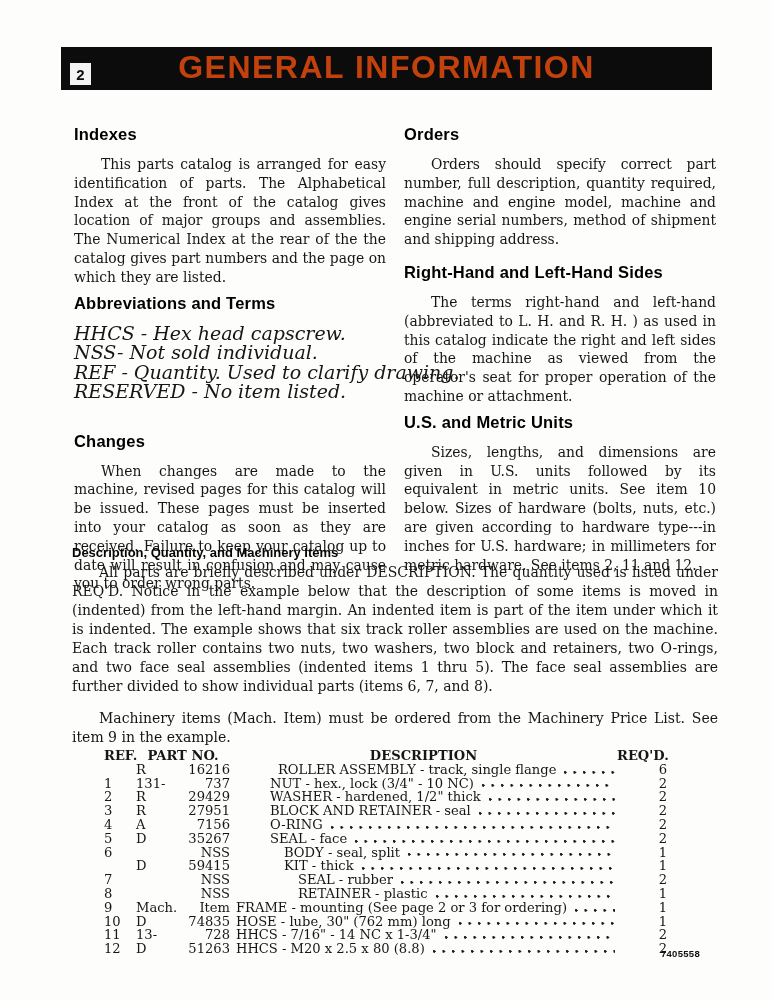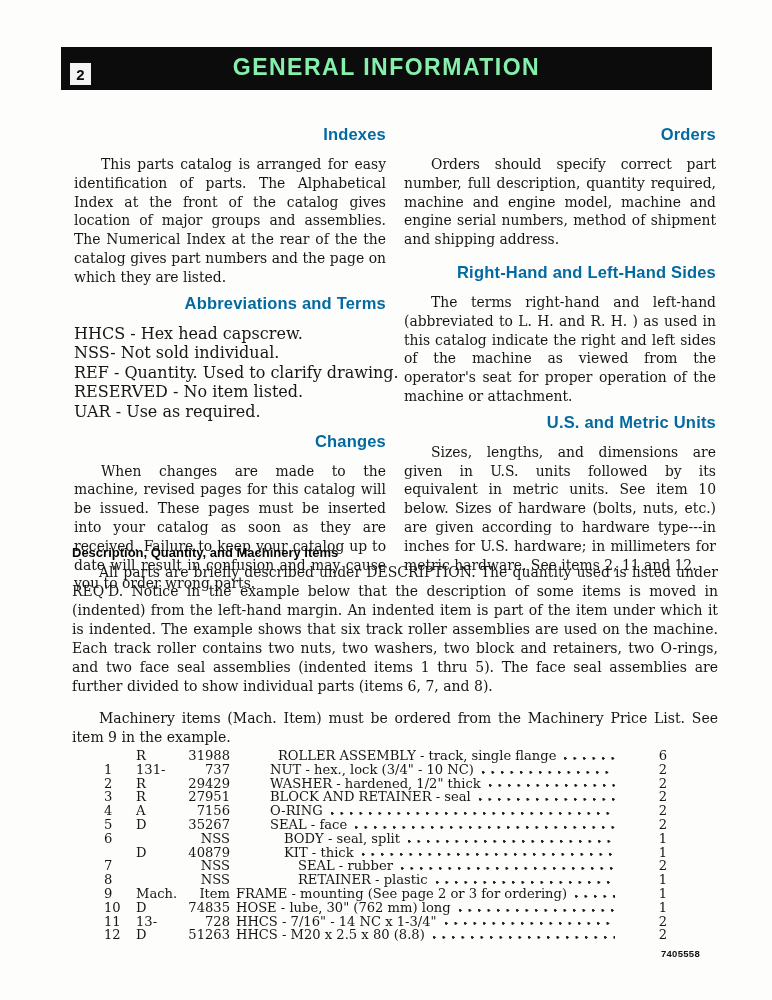--- a/index.html
+++ b/index.html
@@ -27,53 +27,52 @@
     width: 21px; height: 22px;
     background: #f4f4f4;
     color: #0c0c0c;
     font-family: "Liberation Sans", sans-serif;
     font-weight: bold; font-size: 15px;
     display: flex; align-items: center; justify-content: center;
   }
   .header-title {
     font-family: "Liberation Sans", sans-serif;
     font-weight: bold;
-    font-size: 23px;
+    font-size: 32px;
     letter-spacing: 1.5px;
-    color: #86efac;
+    color: #c2410c;
     padding-bottom: 2px;
   }
 
   
   .columns {
     position: absolute;
     left: 74px; top: 118px;
     width: 642px;
     display: flex; gap: 18px;
   }
   .col { flex: 1; min-width: 0; }
   .sec { min-height: 138px; }
   .sec:last-child { min-height: 0; }
   .sec-heading {
     font-family: "Liberation Sans", sans-serif;
     font-weight: bold;
     font-size: 16.5px;
     letter-spacing: 0.2px;
-    color: #0369a1;
+    color: #000000;
     padding-top: 7px;
     margin-bottom: 11px;
-    text-align: right;
   }
   .para {
     font-size: 13.9px;
     line-height: 18.8px;
     text-align: justify;
     text-indent: 27px;
   }
-  .plain-lines { font-size: 16px; line-height: 19.6px; }
+  .plain-lines { font-size: 19px; line-height: 19.6px; font-style: italic; }
   .plain-lines div { white-space: nowrap; }
 
   
   .full-section {
     position: absolute;
     left: 72px; top: 545px;
     width: 646px;
   }
   .center-heading {
     font-family: "Liberation Sans", sans-serif;
@@ -144,21 +143,20 @@
         <div class="sec-heading">Indexes</div>
         <div class="para">This parts catalog is arranged for easy identification of parts. The Alphabetical Index at the front of the catalog gives location of major groups and assemblies. The Numerical Index at the rear of the the catalog gives part numbers and the page on which they are listed.</div>
       </div>
       <div class="sec">
         <div class="sec-heading">Abbreviations and Terms</div>
         <div class="plain-lines">
           <div>HHCS - Hex head capscrew.</div>
           <div>NSS- Not sold individual.</div>
           <div>REF - Quantity. Used to clarify drawing.</div>
           <div>RESERVED - No item listed.</div>
-          <div>UAR - Use as required.</div>
         </div>
       </div>
       <div class="sec">
         <div class="sec-heading">Changes</div>
         <div class="para">When changes are made to the machine, revised pages for this catalog will be issued. These pages must be inserted into your catalog as soon as they are received. Failure to keep your catalog up to date will result in confusion and may cause you to order wrong parts.</div>
       </div>
     </div>
 
     <div class="col">
       <div class="sec">
@@ -176,25 +174,31 @@
     </div>
   </div>
 
   <div class="full-section">
     <div class="center-heading">Description, Quantity, and Machinery Items</div>
     <div class="para">All parts are briefly described under DESCRIPTION. The quantity used is listed under REQ'D. Notice in the example below that the description of some items is moved in (indented) from the left-hand margin. An indented item is part of the item under which it is indented. The example shows that six track roller assemblies are used on the machine. Each track roller contains two nuts, two washers, two block and retainers, two O-rings, and two face seal assemblies (indented items 1 thru 5). The face seal assemblies are further divided to show individual parts (items 6, 7, and 8).</div>
     <div class="para">Machinery items (Mach. Item) must be ordered from the Machinery Price List. See item 9 in the example.</div>
   </div>
 
   <div class="parts-table">
+    <div class="trow thead">
+      <span class="c-ref">REF.</span>
+      <span class="c-part-h">PART NO.</span>
+      <span class="c-desc-h">DESCRIPTION</span>
+      <span class="c-qty">REQ'D.</span>
+    </div>
     <div>
         <div class="trow">
           <span class="c-ref"></span>
           <span class="c-prefix">R</span>
-          <span class="c-num">31988</span>
+          <span class="c-num">16216</span>
           <span class="c-desc" style="padding-left: 48px;">ROLLER ASSEMBLY - track, single flange</span>
           <span class="leader"></span>
           <span class="c-qty">6</span>
         </div>
         <div class="trow">
           <span class="c-ref">1</span>
           <span class="c-prefix">131-</span>
           <span class="c-num">737</span>
           <span class="c-desc" style="padding-left: 40px;">NUT - hex., lock (3/4" - 10 NC)</span>
           <span class="leader"></span>
@@ -236,21 +240,21 @@
           <span class="c-ref">6</span>
           <span class="c-prefix"></span>
           <span class="c-num">NSS</span>
           <span class="c-desc" style="padding-left: 54px;">BODY - seal, split</span>
           <span class="leader"></span>
           <span class="c-qty">1</span>
         </div>
         <div class="trow">
           <span class="c-ref"></span>
           <span class="c-prefix">D</span>
-          <span class="c-num">40879</span>
+          <span class="c-num">59415</span>
           <span class="c-desc" style="padding-left: 54px;">KIT - thick</span>
           <span class="leader"></span>
           <span class="c-qty">1</span>
         </div>
         <div class="trow">
           <span class="c-ref">7</span>
           <span class="c-prefix"></span>
           <span class="c-num">NSS</span>
           <span class="c-desc" style="padding-left: 68px;">SEAL - rubber</span>
           <span class="leader"></span>

